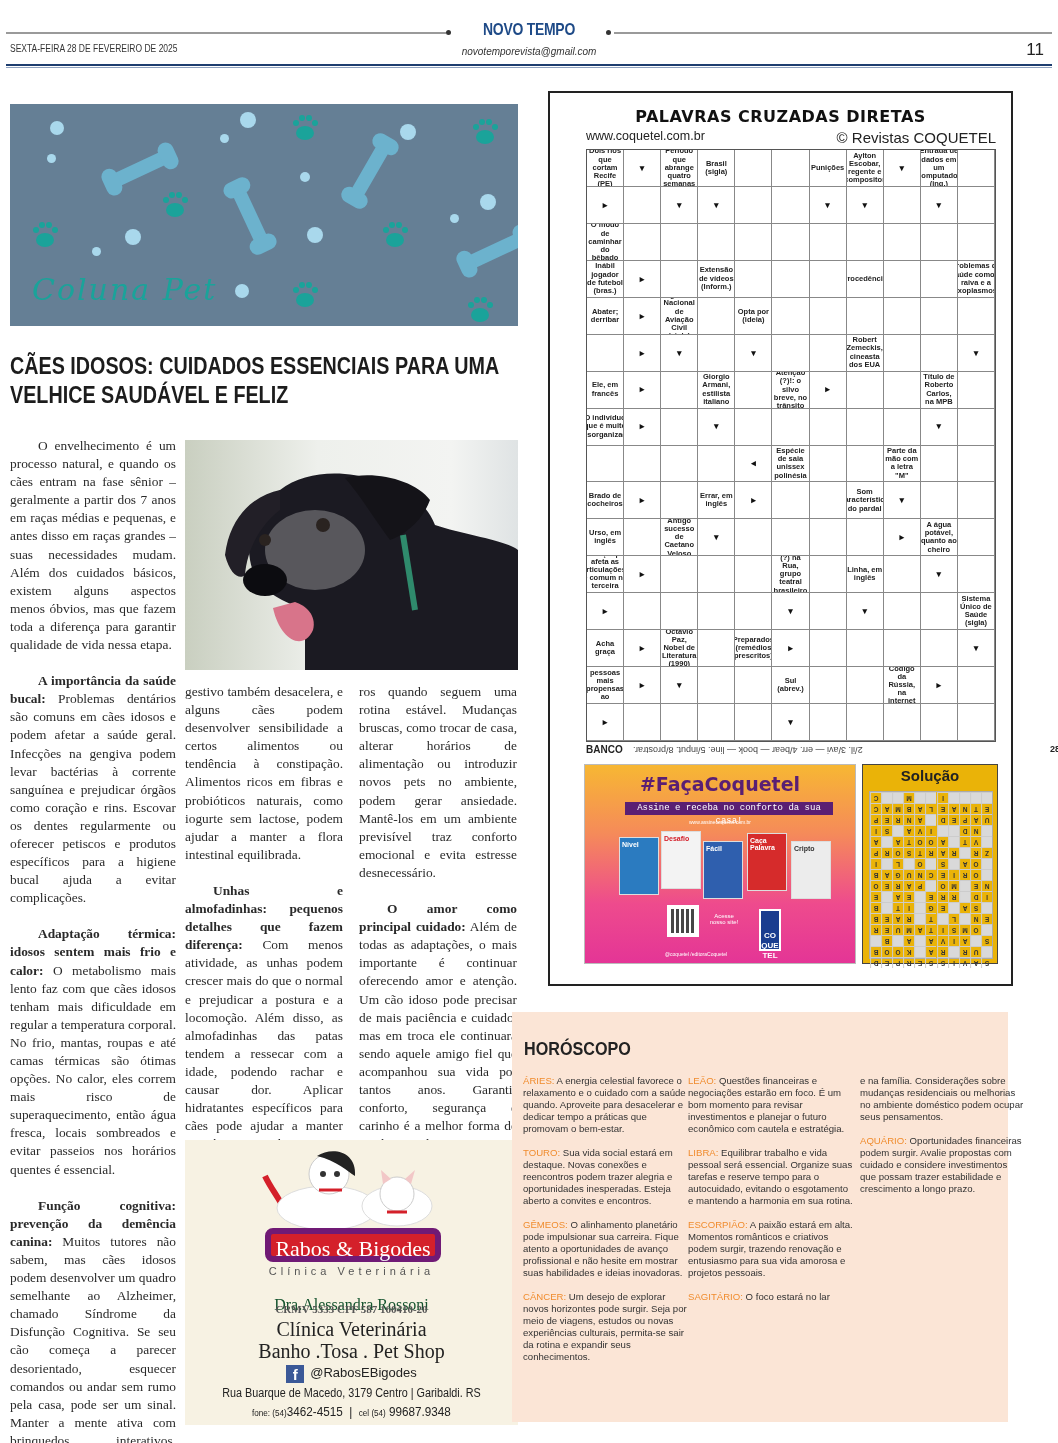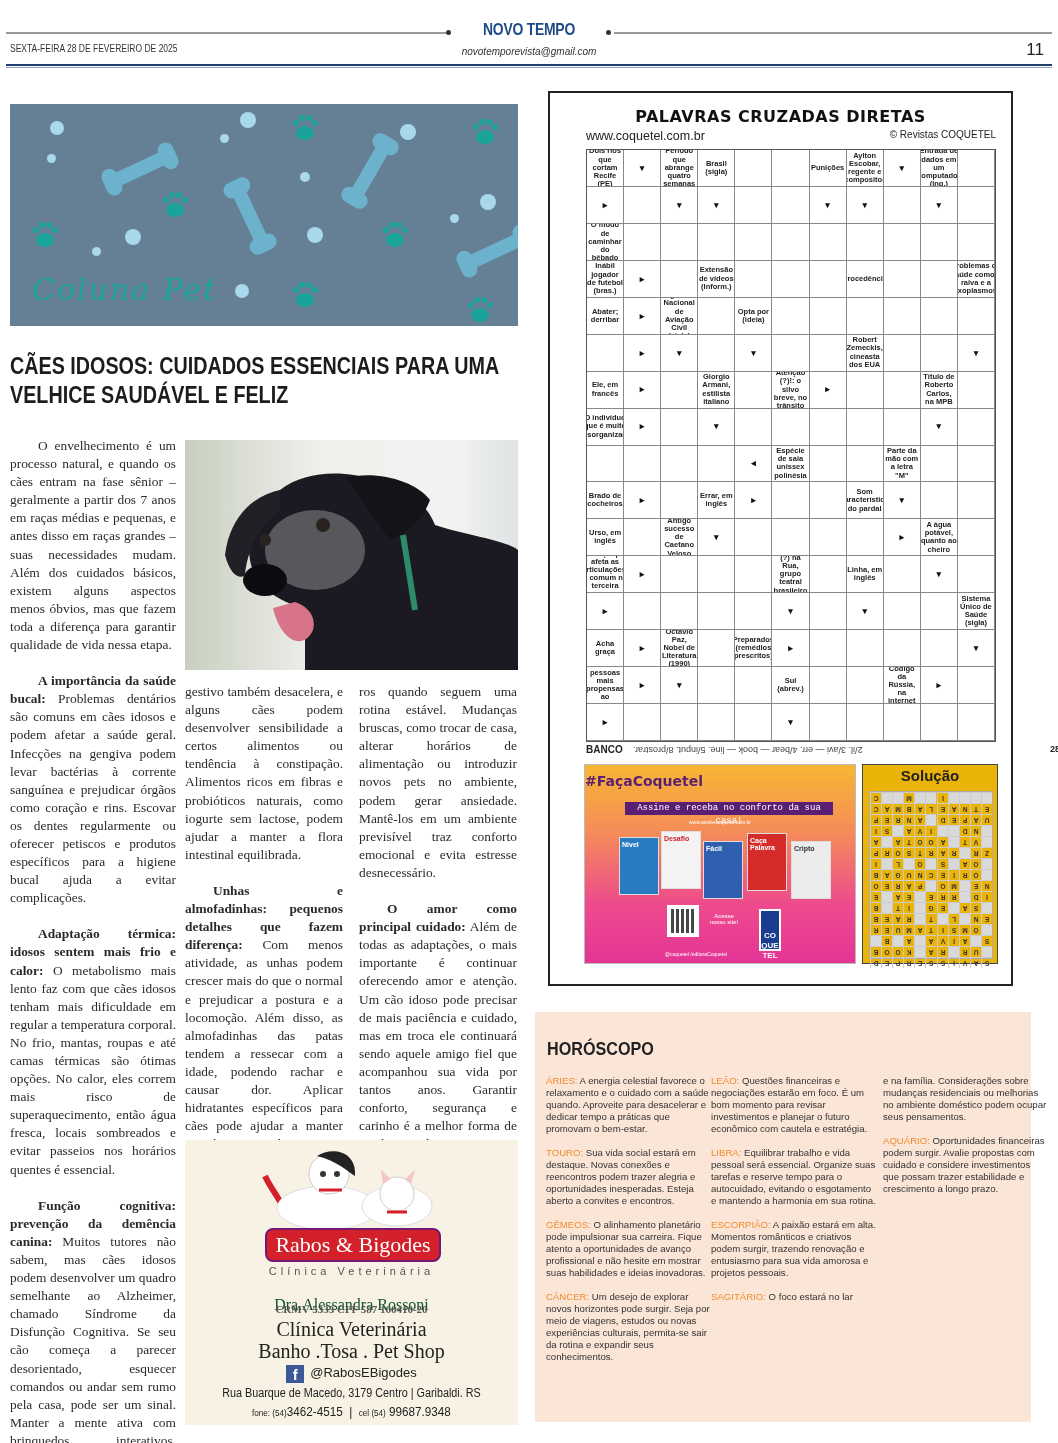--- a/index.html
+++ b/index.html
@@ -35,67 +35,67 @@
   .col b { font-weight: bold; }
   .col1 { left: 10px; top: 437px; width: 166px; }
   .col2 { left: 185px; top: 683px; width: 158px; }
   .col3 { left: 359px; top: 683px; width: 158px; }
   .signature { font-style: italic; text-align: center; text-indent: 0 !important; }
 
   .dog-photo { position: absolute; left: 185px; top: 440px; width: 333px; height: 230px; overflow: hidden; background: linear-gradient(90deg, #c9cfc0 0%, #eef0ec 40%, #f3f4f2 80%, #dfe3e4 100%); }
 
   
   .ad { position: absolute; left: 185px; top: 1140px; width: 333px; height: 285px; background: #f7f2e3; text-align: center; }
-  .ad-logo-box { position: absolute; left: 80px; top: 88px; width: 176px; height: 34px; background: #d4202a; border-radius: 8px; border: 2px solid #701a75; color: #fff; font-family: "Liberation Serif", serif; font-size: 22px; line-height: 30px; }
+  .ad-logo-box { position: absolute; left: 80px; top: 88px; width: 176px; height: 34px; background: #d4202a; border-radius: 8px; border: 6px solid #701a75; color: #fff; font-family: "Liberation Serif", serif; font-size: 22px; line-height: 30px; }
   .ad-sub { position: absolute; left: 0; width: 100%; top: 125px; font-family: "Liberation Sans", sans-serif; font-size: 11px; letter-spacing: 4px; color: #555; }
   .ad-dra { position: absolute; left: 0; width: 100%; top: 138px; font-family: "Liberation Serif", serif; font-size: 16px; color: #14532d; margin-top: 18px; }
   .ad-crmv { position: absolute; left: 0; width: 100%; top: 163px; font-family: "Liberation Serif", serif; font-weight: bold; font-size: 11px; color: #555; }
   .ad-clinic { position: absolute; left: 0; width: 100%; top: 178px; font-family: "Liberation Serif", serif; font-size: 20px; line-height: 22px; color: #222; }
   .ad-fb { position: absolute; left: 0; width: 100%; top: 225px; font-family: "Liberation Sans", sans-serif; font-size: 13px; color: #222; }
   .ad-fb .fbicon { display: inline-block; width: 18px; height: 18px; background: #3b5998; color: #fff; font-weight: bold; font-size: 15px; line-height: 19px; vertical-align: middle; margin-right: 6px; }
   .ad-addr { position: absolute; left: 0; width: 100%; top: 246px; font-family: "Liberation Sans", sans-serif; font-size: 12px; color: #222; transform: scaleX(0.9); }
   .ad-phone { position: absolute; left: 0; width: 100%; top: 264px; font-family: "Liberation Sans", sans-serif; font-size: 13px; color: #222; transform: scaleX(0.9); }
   .ad-phone small { font-size: 9px; }
 
   
   .cw-frame { position: absolute; left: 548px; top: 91px; width: 465px; height: 895px; border: 2px solid #222; }
   .cw-title { position: absolute; left: 0; width: 100%; top: 14px; text-align: center; font-family: "DejaVu Sans", sans-serif; font-weight: bold; font-size: 16px; color: #111; letter-spacing: 0.5px; }
   .cw-site { position: absolute; left: 36px; top: 36px; font-family: "Liberation Sans", sans-serif; font-size: 12.5px; color: #222; }
-  .cw-copy { position: absolute; right: 15px; top: 36px; font-family: "Liberation Sans", sans-serif; font-size: 10px; color: #222; }
+  .cw-copy { position: absolute; right: 15px; top: 36px; font-family: "Liberation Sans", sans-serif; font-size: 15px; color: #222; }
   .cw-grid { position: absolute; left: 36px; top: 56px; width: 410px; height: 593px; display: grid; grid-template-columns: repeat(11, 1fr); grid-template-rows: repeat(16, 1fr); border: 1px solid #555; }
   .cw-cell { border-right: 1px solid #888; border-bottom: 1px solid #888; position: relative; font-family: "Liberation Sans", sans-serif; font-size: 7.5px; font-weight: bold; line-height: 8.2px; text-align: center; color: #222; display: flex; align-items: center; justify-content: center; overflow: hidden; }
   .cw-clue { background: #fff; }
   .cw-arrow { font-size: 9px; color: #111; }
   .cw-bank { position: absolute; left: 36px; top: 651px; width: 474px; font-family: "Liberation Sans", sans-serif; font-size: 9px; color: #222; display: flex; }
   .cw-bank b { font-size: 10px; margin-right: 10px; }
   .cw-bank .flip { display: inline-block; transform: rotate(180deg); color: #444; }
   .cw-bank .num { margin-left: auto; font-weight: bold; }
 
   
   .cq-ad { position: absolute; left: 584px; top: 764px; width: 272px; height: 200px; background: linear-gradient(180deg, #f7b733 0%, #f58a5a 35%, #ee4b8d 70%, #e43596 100%); border: 1px solid #bbb; }
-  .cq-title { position: absolute; left: 0; width: 100%; top: 8px; font-family: "DejaVu Sans", sans-serif; font-weight: bold; font-size: 14px; color: #5a1f73; }
+  .cq-title { position: absolute; left: 0; width: 100%; top: 8px; text-align: center; font-family: "DejaVu Sans", sans-serif; font-weight: bold; font-size: 19px; color: #5a1f73; }
   .cq-sub { position: absolute; left: 32px; width: 208px; top: 37px; height: 13px; background: #5a1f73; color: #fff; font-family: Liberation Mono, monospace; font-size: 9px; line-height: 13px; text-align: center; margin-left: 8px; }
   .cq-url { position: absolute; left: 0; width: 100%; top: 54px; text-align: center; font-family: "Liberation Sans", sans-serif; font-size: 5px; color: #fff; }
   .cq-mag { position: absolute; top: 68px; width: 40px; height: 58px; border: 1px solid #ddd; }
   .cq-mag span { display: block; font-family: "Liberation Sans", sans-serif; font-weight: bold; font-size: 7px; color: #fff; padding: 3px 2px; }
   .cq-qr { position: absolute; left: 82px; top: 140px; width: 32px; height: 32px; background: #fff; border: 2px solid #fff; }
   .cq-qr::before { content: ""; position: absolute; inset: 2px; background: repeating-linear-gradient(90deg, #333 0 3px, #fff 3px 5px), repeating-linear-gradient(0deg, #333 0 2px, transparent 2px 5px); opacity: 0.9; }
   .cq-acesse { position: absolute; left: 122px; top: 148px; width: 34px; font-family: "Liberation Sans", sans-serif; font-size: 6px; color: #fff; text-align: center; }
   .cq-logo { position: absolute; left: 174px; top: 144px; width: 22px; height: 42px; background: #1a3d8f; border: 2px solid #fff; color: #fff; font-family: "Liberation Sans", sans-serif; font-weight: bold; font-size: 8px; line-height: 10px; text-align: center; padding-top: 20px; }
   .cq-social { position: absolute; left: 80px; top: 186px; font-family: "Liberation Sans", sans-serif; font-size: 5px; color: #fff; }
 
   
   .sol { position: absolute; left: 862px; top: 764px; width: 136px; height: 200px; border: 1px solid #444; background: #eab308; }
   .sol-title { text-align: center; font-family: "Liberation Sans", sans-serif; font-weight: bold; font-size: 15px; color: #222; margin-top: 2px; }
   .sol-grid { position: absolute; left: 6px; top: 26px; width: 124px; height: 168px; display: grid; grid-template-columns: repeat(11, 1fr); grid-template-rows: repeat(16, 1fr); border: 1px solid #aaa; }
   .sol-grid span { border-right: 1px solid #ccc; border-bottom: 1px solid #ccc; font-family: "Liberation Sans", sans-serif; font-size: 6.5px; font-weight: bold; line-height: 10px; text-align: center; color: #333; transform: rotate(180deg); }
   .sol-grid span.blk { background: #d9d9d9; }
 
   
-  .horo { position: absolute; left: 535px; top: 1012px; width: 496px; height: 410px; background: #fbe5d6; }
+  .horo { position: absolute; left: 512px; top: 1012px; width: 496px; height: 410px; background: #fbe5d6; }
   .horo-title { position: absolute; left: 12px; top: 26px; font-family: "Liberation Sans", sans-serif; font-weight: bold; font-size: 19px; color: #222; transform: scaleX(0.85); transform-origin: left; }
   .horo-col { position: absolute; top: 0; width: 165px; font-family: "Liberation Sans", sans-serif; font-size: 9.6px; line-height: 12px; color: #333; }
   .horo-col p { margin-bottom: 12px; }
   .horo-col .sign { color: #f08c2e; }
   .hc1 { left: 11px; top: 63px; }
   .hc2 { left: 176px; top: 63px; }
   .hc3 { left: 348px; top: 63px; }
 </style>
 </head>
 <body>

